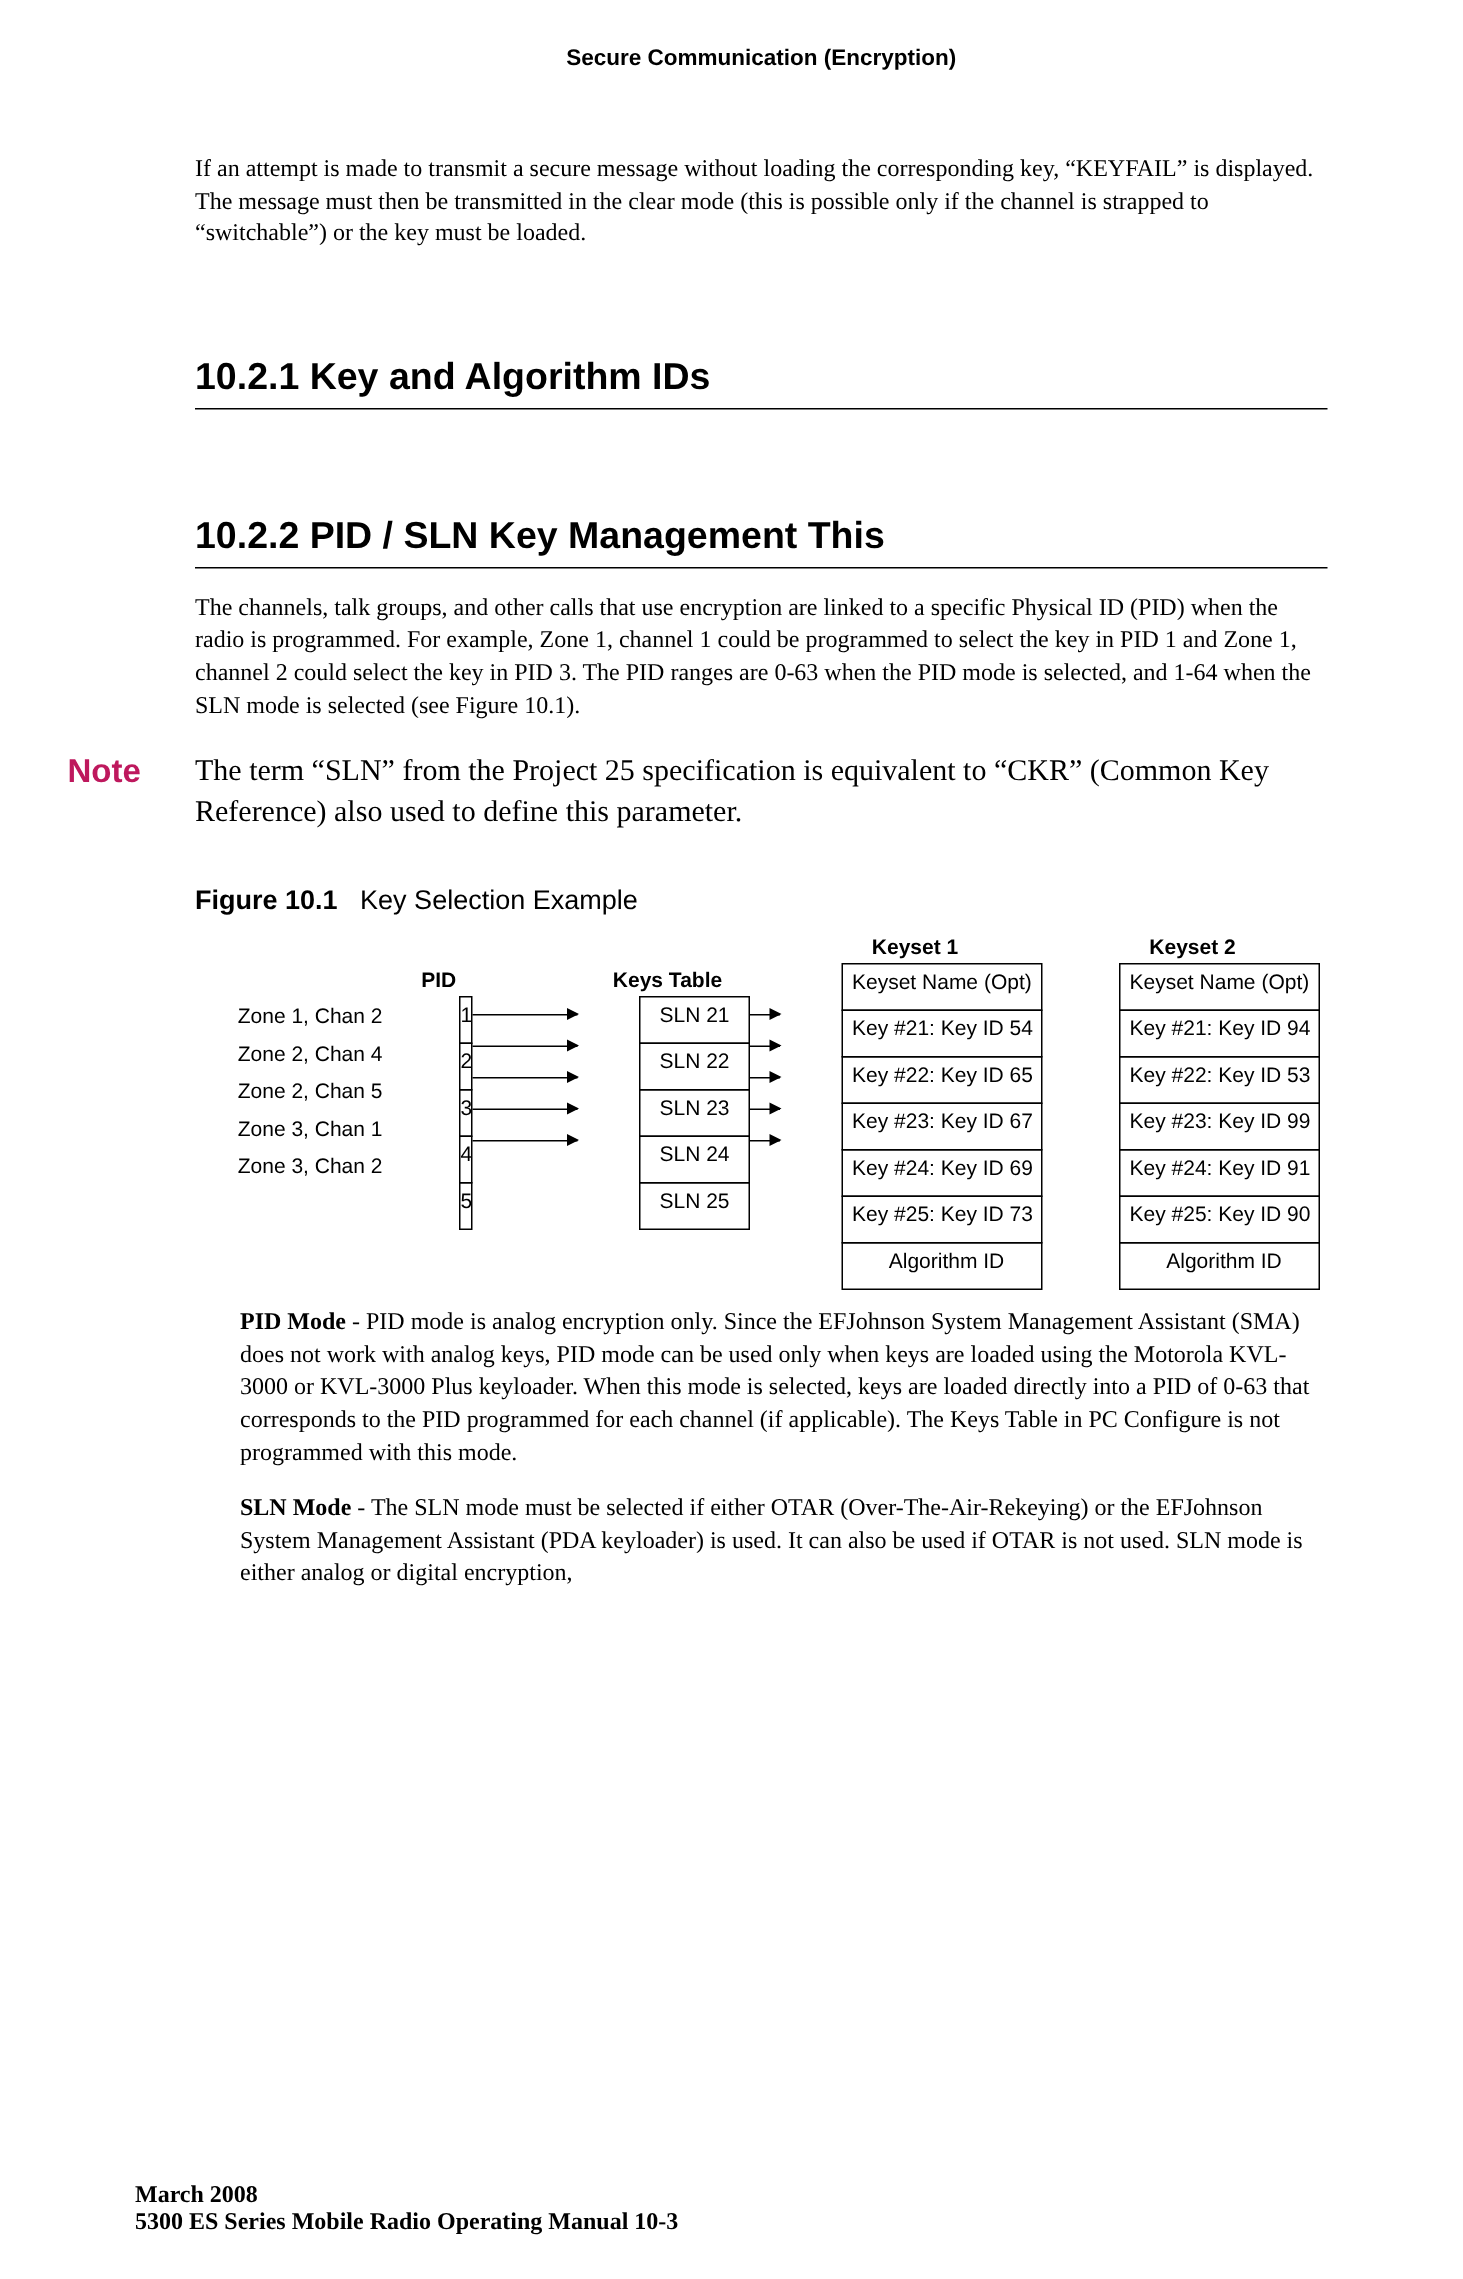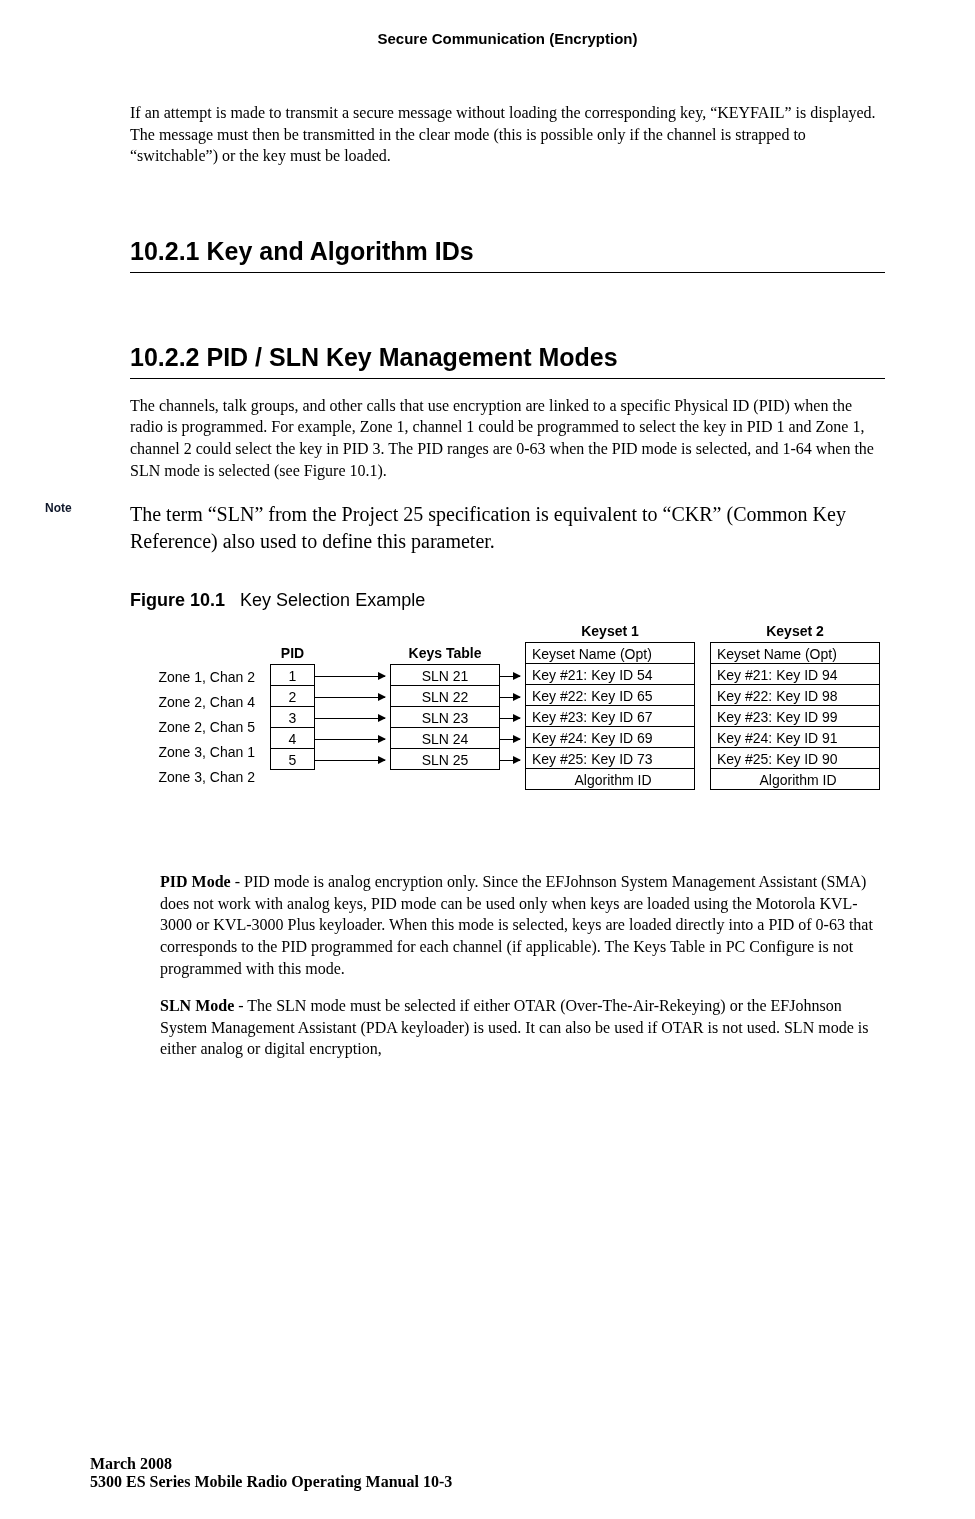--- a/index.html
+++ b/index.html
@@ -44,22 +44,22 @@
     border-top: 1px solid #000;
     margin: 0 0 16px 0;
   }
   .note-row {
     display: flex;
     margin: 20px 0 10px 0;
   }
   .note-label {
     font-family: Arial, Helvetica, sans-serif;
     font-weight: bold;
-    color: #0f172a;
-    font-size: 12px;
+    color: #be185d;
+    font-size: 22px;
     width: 85px;
     flex: 0 0 auto;
     margin-left: -85px;
   }
   .note-body {
     font-size: 20px;
     line-height: 1.35;
   }
   .fig-caption {
     font-family: Arial, Helvetica, sans-serif;
@@ -78,25 +78,26 @@
     font-weight: bold;
     position: absolute;
     text-align: center;
   }
   .col {
     position: absolute;
     top: 44px;
   }
   .cell {
     border: 1px solid #000;
-    height: 22px;
+    height: 32px;
     line-height: 22px;
     text-align: center;
     margin-top: -1px;
     box-sizing: border-box;
+    margin-left: 36px;
   }
   .label-col { left: 0; width: 130px; top: 44px; }
   .label-cell {
     height: 25px;
     line-height: 25px;
     text-align: right;
     padding-right: 5px;
   }
   .pid-col { left: 140px; width: 45px; }
   .keys-col { left: 260px; width: 110px; }
@@ -136,21 +137,21 @@
 
 <div class="page">
 
   <div class="running-header">Secure Communication (Encryption)</div>
 
   <p class="body-para">If an attempt is made to transmit a secure message without loading the corresponding key, “KEYFAIL” is displayed. The message must then be transmitted in the clear mode (this is possible only if the channel is strapped to “switchable”) or the key must be loaded.</p>
 
   <div class="h2">10.2.1   Key and Algorithm IDs</div>
   <hr class="h2-rule">
 
-  <div class="h2">10.2.2   PID / SLN Key Management Modes</div>
+  <div class="h2">10.2.2   PID / SLN Key Management This</div>
   <hr class="h2-rule">
   <p class="body-para">The channels, talk groups, and other calls that use encryption are linked to a specific Physical ID (PID) when the radio is programmed. For example, Zone 1, channel 1 could be programmed to select the key in PID 1 and Zone 1, channel 2 could select the key in PID 3. The PID ranges are 0-63 when the PID mode is selected, and 1-64 when the SLN mode is selected (see Figure 10.1).</p>
 
   <div class="note-row">
     <div class="note-label">Note</div>
     <div class="note-body">The term “SLN” from the Project 25 specification is equivalent to “CKR” (Common Key Reference) also used to define this parameter.</div>
   </div>
 
   <div class="fig-caption">
     <span class="num">Figure 10.1</span>&nbsp;&nbsp;&nbsp;<span>Key Selection Example</span>
@@ -193,21 +194,21 @@
       <div class="cell">Key #22: Key ID 65</div>
       <div class="cell">Key #23: Key ID 67</div>
       <div class="cell">Key #24: Key ID 69</div>
       <div class="cell">Key #25: Key ID 73</div>
       <div class="cell" style="text-align:center;">Algorithm ID</div>
     </div>
 
     <div class="col ks-col ks2-col" style="top:22px;">
       <div class="cell">Keyset Name (Opt)</div>
       <div class="cell">Key #21: Key ID 94</div>
-      <div class="cell">Key #22: Key ID 98</div>
+      <div class="cell">Key #22: Key ID 53</div>
       <div class="cell">Key #23: Key ID 99</div>
       <div class="cell">Key #24: Key ID 91</div>
       <div class="cell">Key #25: Key ID 90</div>
       <div class="cell" style="text-align:center;">Algorithm ID</div>
     </div>
 
     <div class="arrow" style="left:185px; width:70px; top:55px;"></div>
     <div class="arrow" style="left:185px; width:70px; top:76px;"></div>
     <div class="arrow" style="left:185px; width:70px; top:97px;"></div>
     <div class="arrow" style="left:185px; width:70px; top:118px;"></div>

